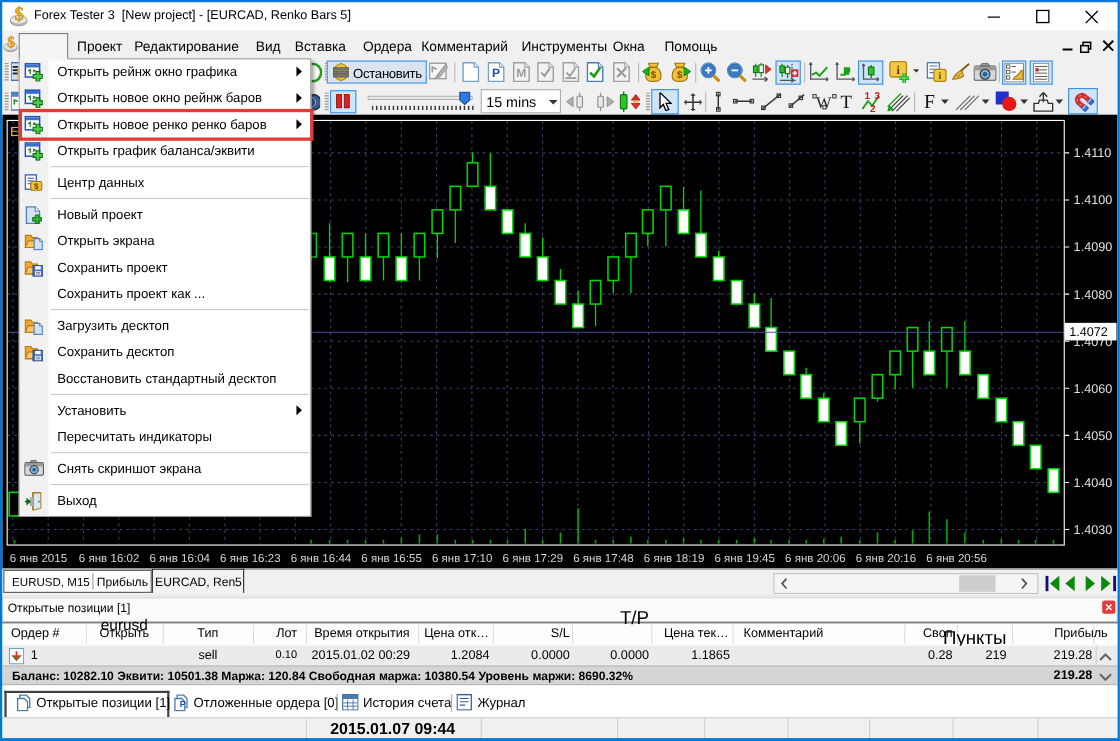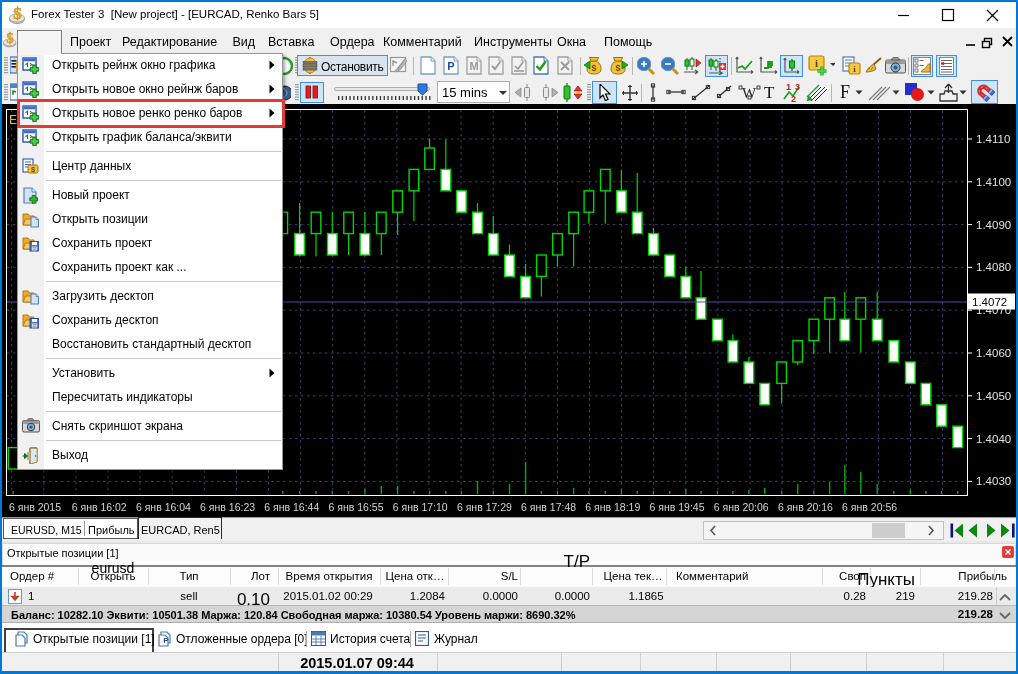--- a/index.html
+++ b/index.html
@@ -550,21 +550,21 @@
 <div class="abs" style="left:1007px;top:570px;font-size:11.5px;color:#000;transform:translateX(-100%);white-space:nowrap">Прибыль</div>
 <div class="abs" style="left:2px;top:587px;width:1014px;height:18px;background:#ebebeb"></div>
 <svg class="ic" style="left:8px;top:589px" width="14" height="15" viewBox="0 0 14 15">
 <rect x="0.5" y="0.5" width="13" height="14" fill="#fff" stroke="#6a9ac8" stroke-width="1"></rect>
 <path d="M7 3v7M7 11l-3-3.5h6z" fill="#e03030" stroke="#e03030" stroke-width="1.6"></path>
 <path d="M7 11l-3-3.5M7 11l3-3.5" stroke="#18a018" stroke-width="1"></path>
 </svg>
 <div class="abs" style="left:28px;top:590px;font-size:11.5px;color:#000;;white-space:nowrap">1</div>
 <div class="abs" style="left:113px;top:560px;font-size:14px;color:#000;transform:translateX(-50%);white-space:nowrap">eurusd</div>
 <div class="abs" style="left:189px;top:590px;font-size:11.5px;color:#000;transform:translateX(-50%);white-space:nowrap">sell</div>
-<div class="abs" style="left:270px;top:590px;font-size:17px;color:#000;transform:translateX(-100%);white-space:nowrap">0.10</div>
+<div class="abs" style="left:270px;top:590px;font-size:10px;color:#000;transform:translateX(-100%);white-space:nowrap">0.10</div>
 <div class="abs" style="left:328px;top:590px;font-size:11.5px;color:#000;transform:translateX(-50%);white-space:nowrap">2015.01.02 00:29</div>
 <div class="abs" style="left:445px;top:590px;font-size:11.5px;color:#000;transform:translateX(-100%);white-space:nowrap">1.2084</div>
 <div class="abs" style="left:518px;top:590px;font-size:11.5px;color:#000;transform:translateX(-100%);white-space:nowrap">0.0000</div>
 <div class="abs" style="left:590px;top:590px;font-size:11.5px;color:#000;transform:translateX(-100%);white-space:nowrap">0.0000</div>
 <div class="abs" style="left:646px;top:590px;font-size:11.5px;color:#000;transform:translateX(-50%);white-space:nowrap">1.1865</div>
 <div class="abs" style="left:866px;top:590px;font-size:11.5px;color:#000;transform:translateX(-100%);white-space:nowrap">0.28</div>
 <div class="abs" style="left:915px;top:590px;font-size:11.5px;color:#000;transform:translateX(-100%);white-space:nowrap">219</div>
 <div class="abs" style="left:993px;top:590px;font-size:11.5px;color:#000;transform:translateX(-100%);white-space:nowrap">219.28</div>
 <svg class="ic" style="left:999px;top:593px" width="12" height="9" viewBox="0 0 12 9">
     <path d="M1 7l5-5 5 5" stroke="#666" stroke-width="1.8" fill="none"></path>
@@ -659,21 +659,21 @@
 <rect x="6" y="7" width="10" height="8" rx="1.5" fill="#f0c23c" stroke="#a07408" stroke-width="1"></rect>
 <text x="11" y="13.5" font-size="7.5" font-weight="bold" fill="#6a4a04" text-anchor="middle" font-family="Liberation Sans,sans-serif">$</text>
 </svg>
 <div class="abs" style="left:46px;top:180.2px;width:235px;height:1px;background:#c8c8c8;z-index:22"></div>
 <div class="abs" style="left:52px;top:188.0px;font-size:12px;color:#000;z-index:22;white-space:nowrap">Новый проект</div>
 <svg class="ic" style="left:22px;top:186.5px;z-index:22" width="17" height="17" viewBox="0 0 17 17">
 <path d="M2 1h8l4 4v11H2z" fill="#d4e2f4" stroke="#5580c0" stroke-width="1.2"></path>
 <path d="M10 1v4h4" fill="#eef3fa" stroke="#5580c0" stroke-width="1"></path>
 <path d="M10.2 8.4h3v2.4h2.4v3h-2.4v2.4h-3v-2.4H7.8v-3h2.4z" fill="#2fb52f" stroke="#127a12" stroke-width="1"></path>
 </svg>
-<div class="abs" style="left:52px;top:212.0px;font-size:12px;color:#000;z-index:22;white-space:nowrap">Открыть позиции</div>
+<div class="abs" style="left:52px;top:212.0px;font-size:12px;color:#000;z-index:22;white-space:nowrap">Открыть экрана</div>
 <svg class="ic" style="left:22px;top:210.5px;z-index:22" width="17" height="17" viewBox="0 0 17 17">
 <path d="M1 3h5l1.5 2H12v9H1z" fill="#f0a830" stroke="#b87a10" stroke-width="1"></path>
 <path d="M1 14l2.5-6H13l-2.5 6z" fill="#f8c868" stroke="#b87a10" stroke-width="1"></path>
 <path d="M9 6h5l2.5 2.5V16H9z" fill="#d4e2f4" stroke="#5580c0" stroke-width="1.1"></path>
 <path d="M14 6v2.5h2.5" fill="#eef3fa" stroke="#5580c0" stroke-width="0.9"></path>
 </svg>
 <div class="abs" style="left:52px;top:236.0px;font-size:12px;color:#000;z-index:22;white-space:nowrap">Сохранить проект</div>
 <svg class="ic" style="left:22px;top:234.5px;z-index:22" width="17" height="17" viewBox="0 0 17 17">
 <path d="M1 3h5l1.5 2H12v9H1z" fill="#f0a830" stroke="#b87a10" stroke-width="1"></path>
 <path d="M1 14l2.5-6H13l-2.5 6z" fill="#f8c868" stroke="#b87a10" stroke-width="1"></path>

